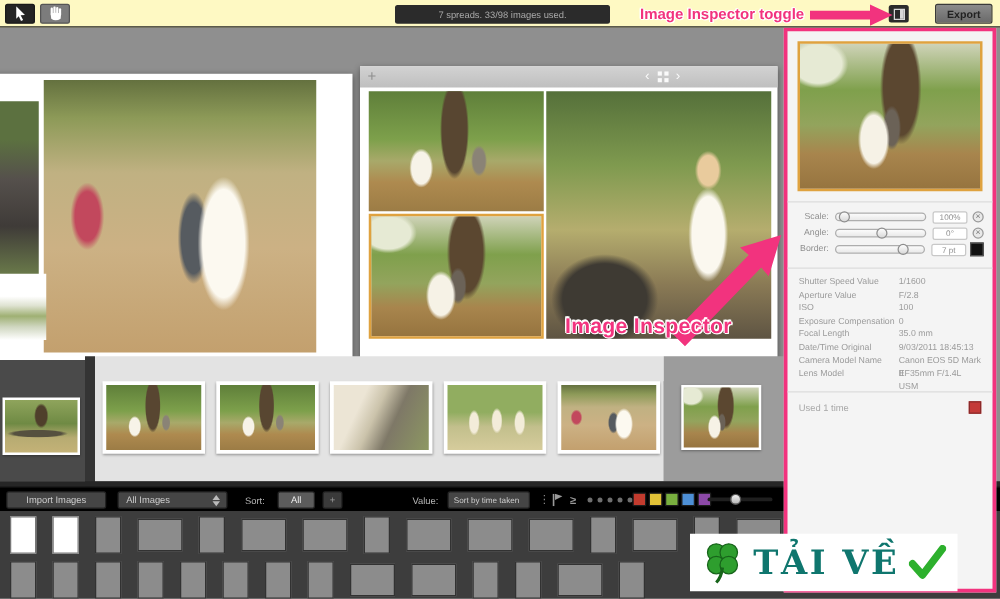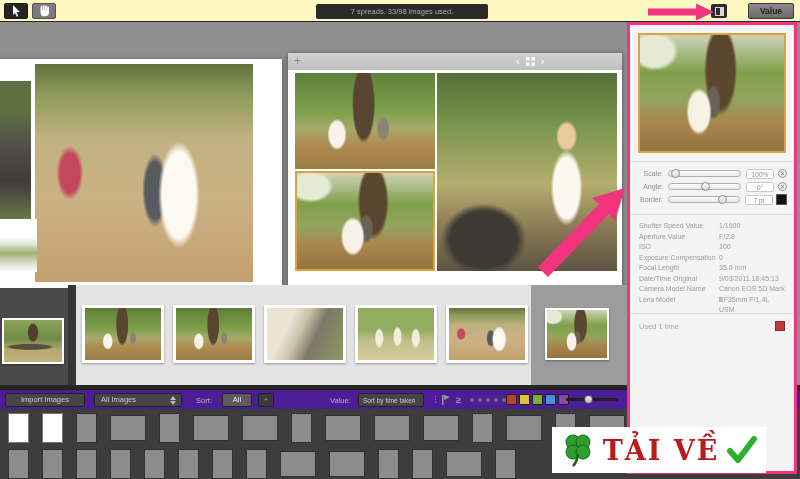--- a/index.html
+++ b/index.html
@@ -92,21 +92,21 @@
   #strip-outer { position:absolute; left:531px; top:285px; width:96px; height:100px; background:#9c9c9c; }
   .fthumb { background:#fff; padding:3px; box-shadow:0 1px 2px rgba(0,0,0,.35); }
   .fthumb .ph { width:100%; height:100%; }
   #strip-main .row { position:absolute; left:6px; top:20px; display:flex; gap:9px; }
   #strip-main .fthumb { width:82px; height:58px; }
   #strip-left .fthumb { position:absolute; left:2px; top:30px; width:62px; height:46px; padding:2px; }
   #strip-outer .fthumb { position:absolute; left:14px; top:23px; width:64px; height:52px; padding:2px; }
   #strip-scroll { position:absolute; left:0; top:385px; width:800px; height:4px; background:#262626; }
 
   
-  #btoolbar { position:absolute; left:0; top:389px; width:800px; height:20px; background:#4c1d95;
+  #btoolbar { position:absolute; left:0; top:389px; width:800px; height:20px; background:#000000;
     border-top:1px solid #1d1d1d; color:#bdbdbd; font-size:7.5px; z-index:10; }
   .tb-btn { position:absolute; top:3px; height:14px; background:#454545; border:1px solid #232323;
     border-radius:2px; line-height:12px; text-align:center; color:#ccc; }
   #tb-import { left:5px; width:80px; }
   #tb-allimages { left:94px; width:88px; text-align:left; padding-left:6px; }
   #tb-allimages .updown { position:absolute; right:5px; top:2px; display:flex; flex-direction:column; gap:1px; }
   .tri-up { width:0; height:0; border-left:3px solid transparent; border-right:3px solid transparent; border-bottom:4px solid #bbb; }
   .tri-dn { width:0; height:0; border-left:3px solid transparent; border-right:3px solid transparent; border-top:4px solid #bbb; }
   #tb-binslabel { position:absolute; left:196px; top:6px; color:#b5b5b5; }
   #tb-all { left:222px; width:30px; background:#5c5c5c; color:#eee; }
@@ -159,21 +159,21 @@
   #usage-row { display:flex; align-items:center; margin:7px 9px 0 9px;gap:16px; }
   #usage-text { flex:1; font-size:7.5px; color:#a8a8a8; }
   #usage-swatch { width:10px; height:10px; border:1px solid #8a2a2a; }
 
   
   #arrow-top { position:absolute; left:648px; top:3px; z-index:31; }
   #arrow-big { position:absolute; left:525px; top:180px; z-index:25; }
   #watermark { position:absolute; left:552px; top:427px; width:214px; height:46px; background:#fff; z-index:40;
     display:flex; align-items:center; justify-content:center; gap:8px; }
   #wm-text { font-family:"DejaVu Serif","Liberation Serif",serif; font-weight:bold; font-size:27px;
-    color:#b91c1c; letter-spacing:2px; }
+    color:#0f766e; letter-spacing:2px; }
 </style>
 </head>
 <body>
 
 <div id="app">
 
   <div id="canvas">
     <div id="spread-left">
       <div class="photo ph ph-suit" style="left:20px;top:22px;width:31px;height:139px;"></div>
       <div class="photo ph ph-aisle" style="left:55px;top:5px;width:218px;height:218px;"></div>
@@ -399,29 +399,31 @@
     <div class="toolbtn" id="tool-hand">
       <svg width="11" height="12">
         <rect x="1.5" y="1" width="1.8" height="6" rx="0.9" fill="#fff"></rect>
         <rect x="3.7" y="0" width="1.8" height="7" rx="0.9" fill="#fff"></rect>
         <rect x="5.9" y="0.5" width="1.8" height="7" rx="0.9" fill="#fff"></rect>
         <rect x="8.1" y="1.5" width="1.8" height="6" rx="0.9" fill="#fff"></rect>
         <path d="M1.5,6 Q5.5,4.5 9.9,6 L9.5,10 Q5.5,12.5 2,10 Z" fill="#fff"></path>
       </svg>
     </div>
     <div id="statusbox">7 spreads. 33/98 images used.</div>
+    <span id="toggle-note" class="pink-note">Image Inspector toggle</span>
     <svg id="arrow-top" width="68" height="18">
       <polygon points="0,5.5 48,5.5 48,0.5 66,9 48,17.5 48,12.5 0,12.5" fill="#F2337E"></polygon>
     </svg>
     <div id="toggle-btn">
         <div class="panel-ico"></div>
       </div>
-    <div id="export-btn">Value</div>
-  </div>
-
+    <div id="export-btn">Export</div>
+  </div>
+
+  <span id="canvas-note" class="pink-note">Image Inspector</span>
   <svg id="arrow-big" width="110" height="102">
     <polygon points="13,87 74,24 67,18 100,8 90,41 84,34 23,97" fill="#F2337E"></polygon>
   </svg>
 
   <div id="watermark">
     <svg width="34" height="36">
       <g fill="#2e9e2e" stroke="#17641a" stroke-width="1">
         <circle cx="12" cy="10" r="7"></circle>
           <circle cx="22" cy="10" r="7"></circle>
         <circle cx="12" cy="20" r="7"></circle>

